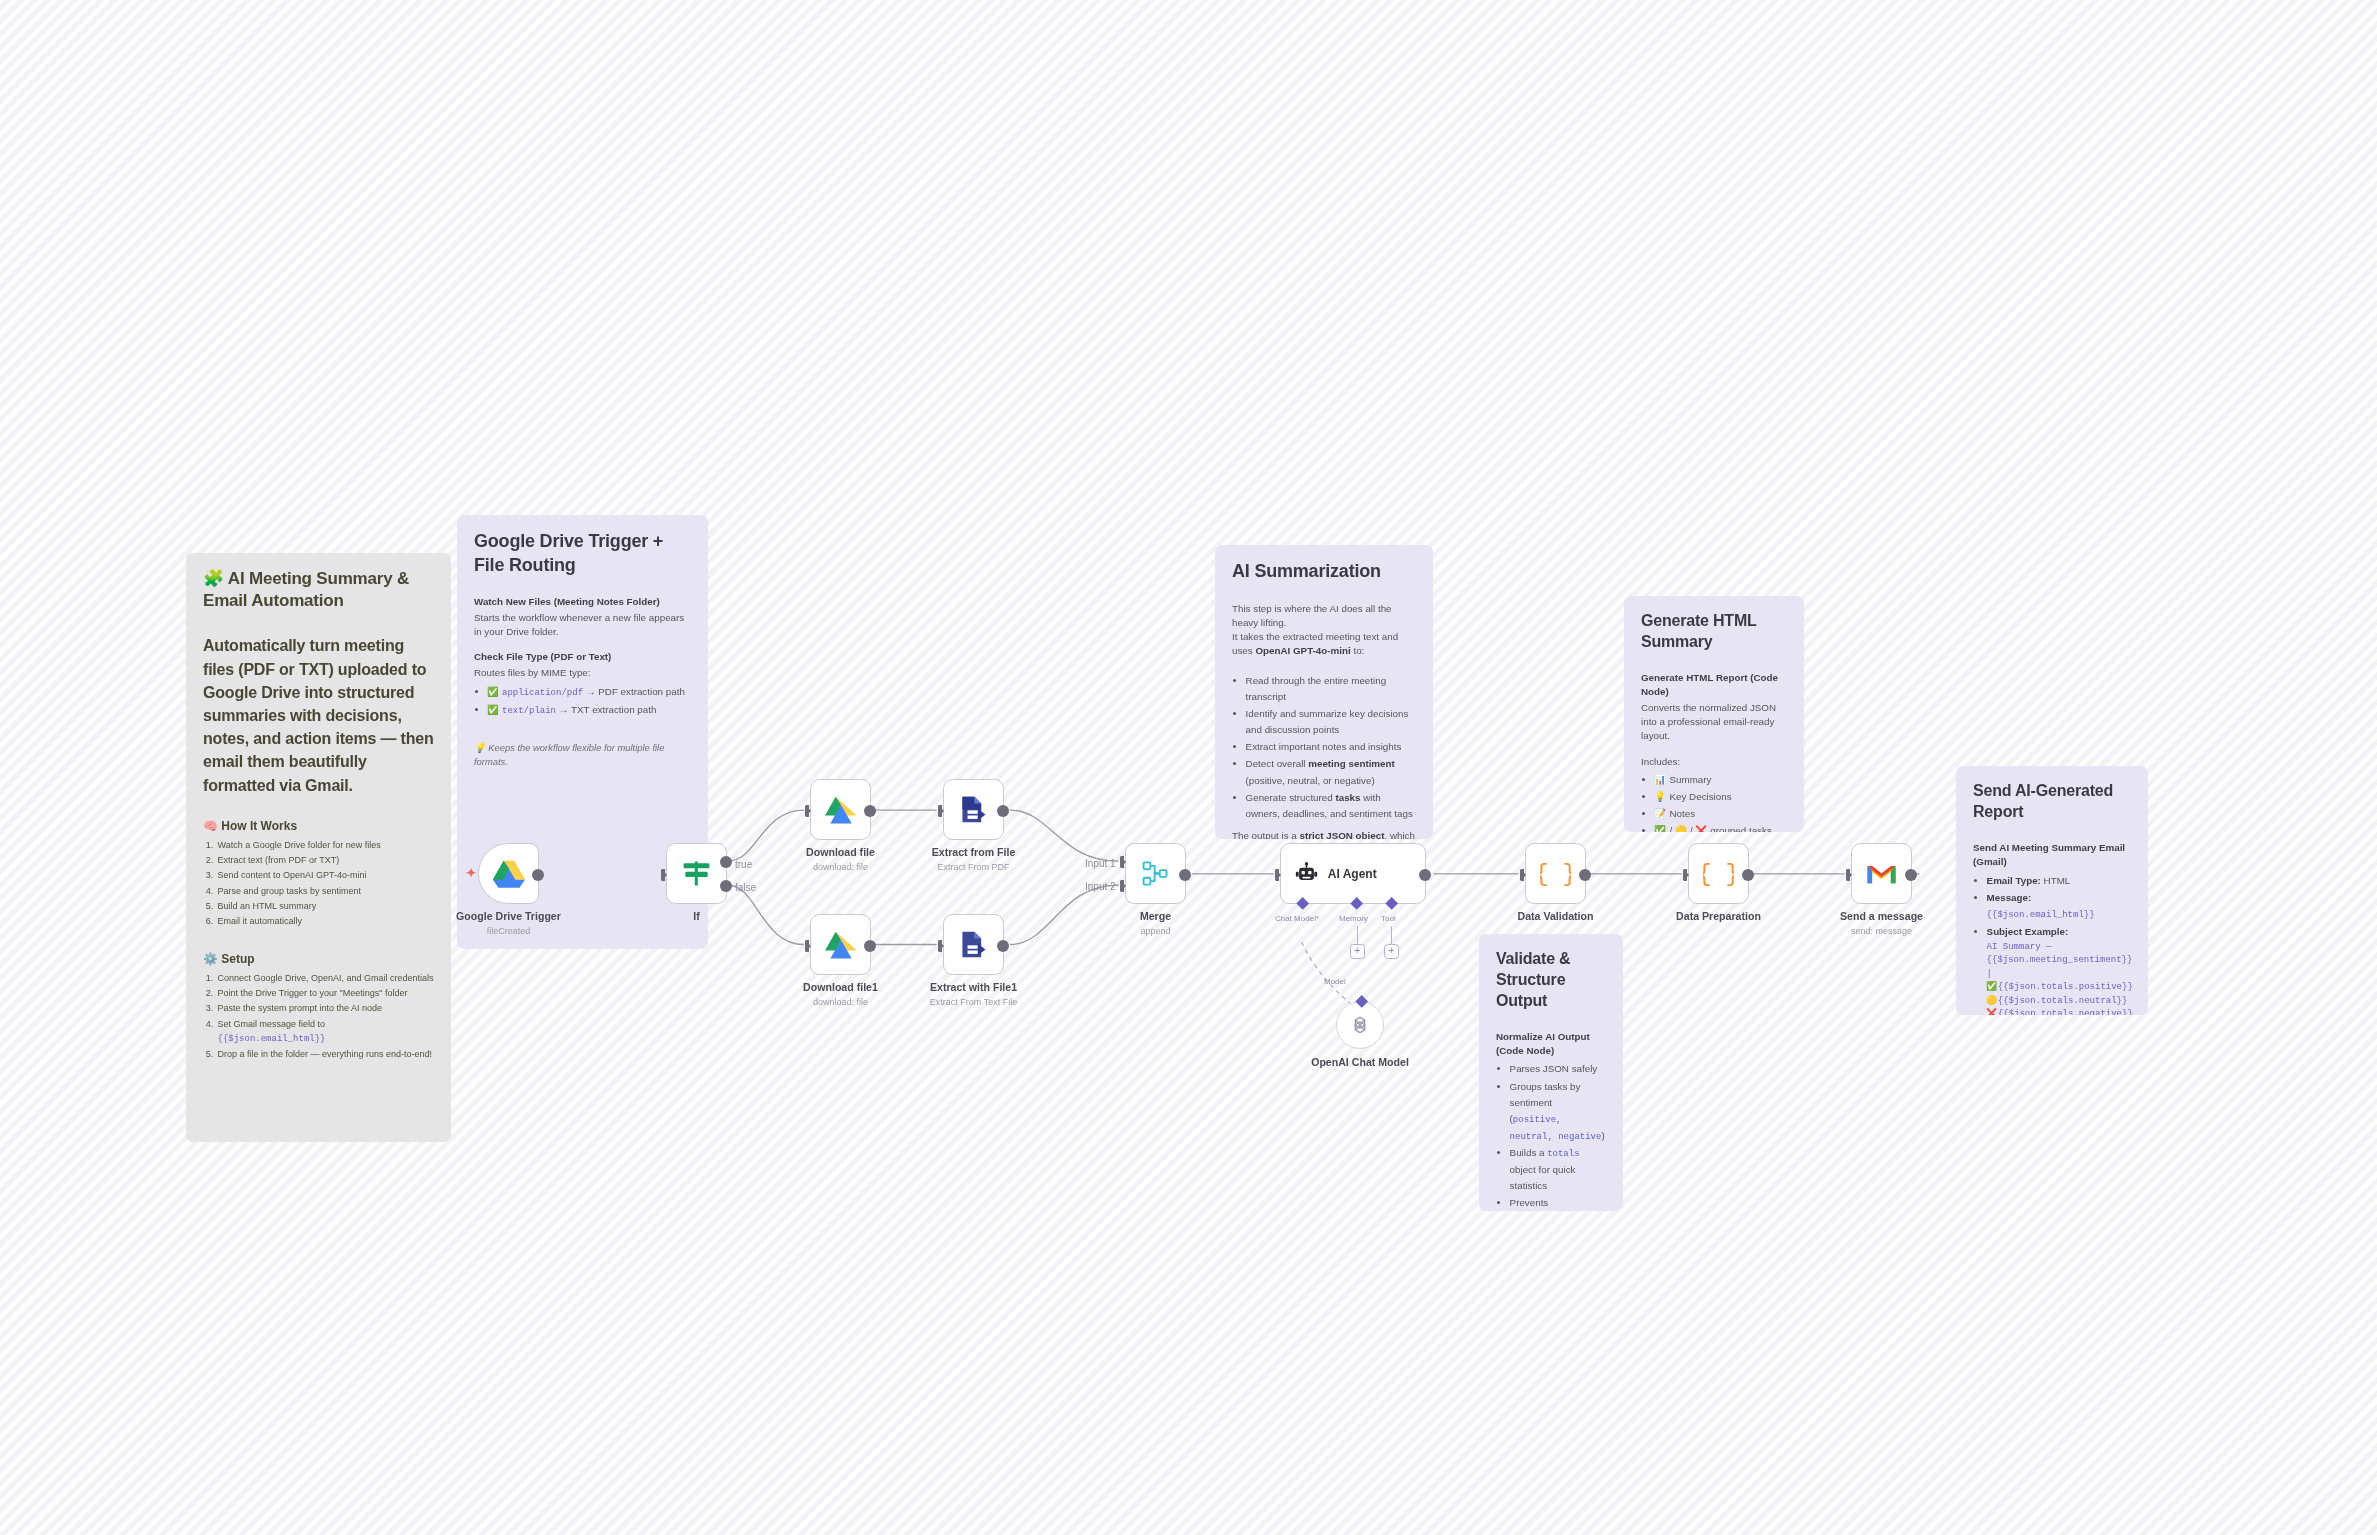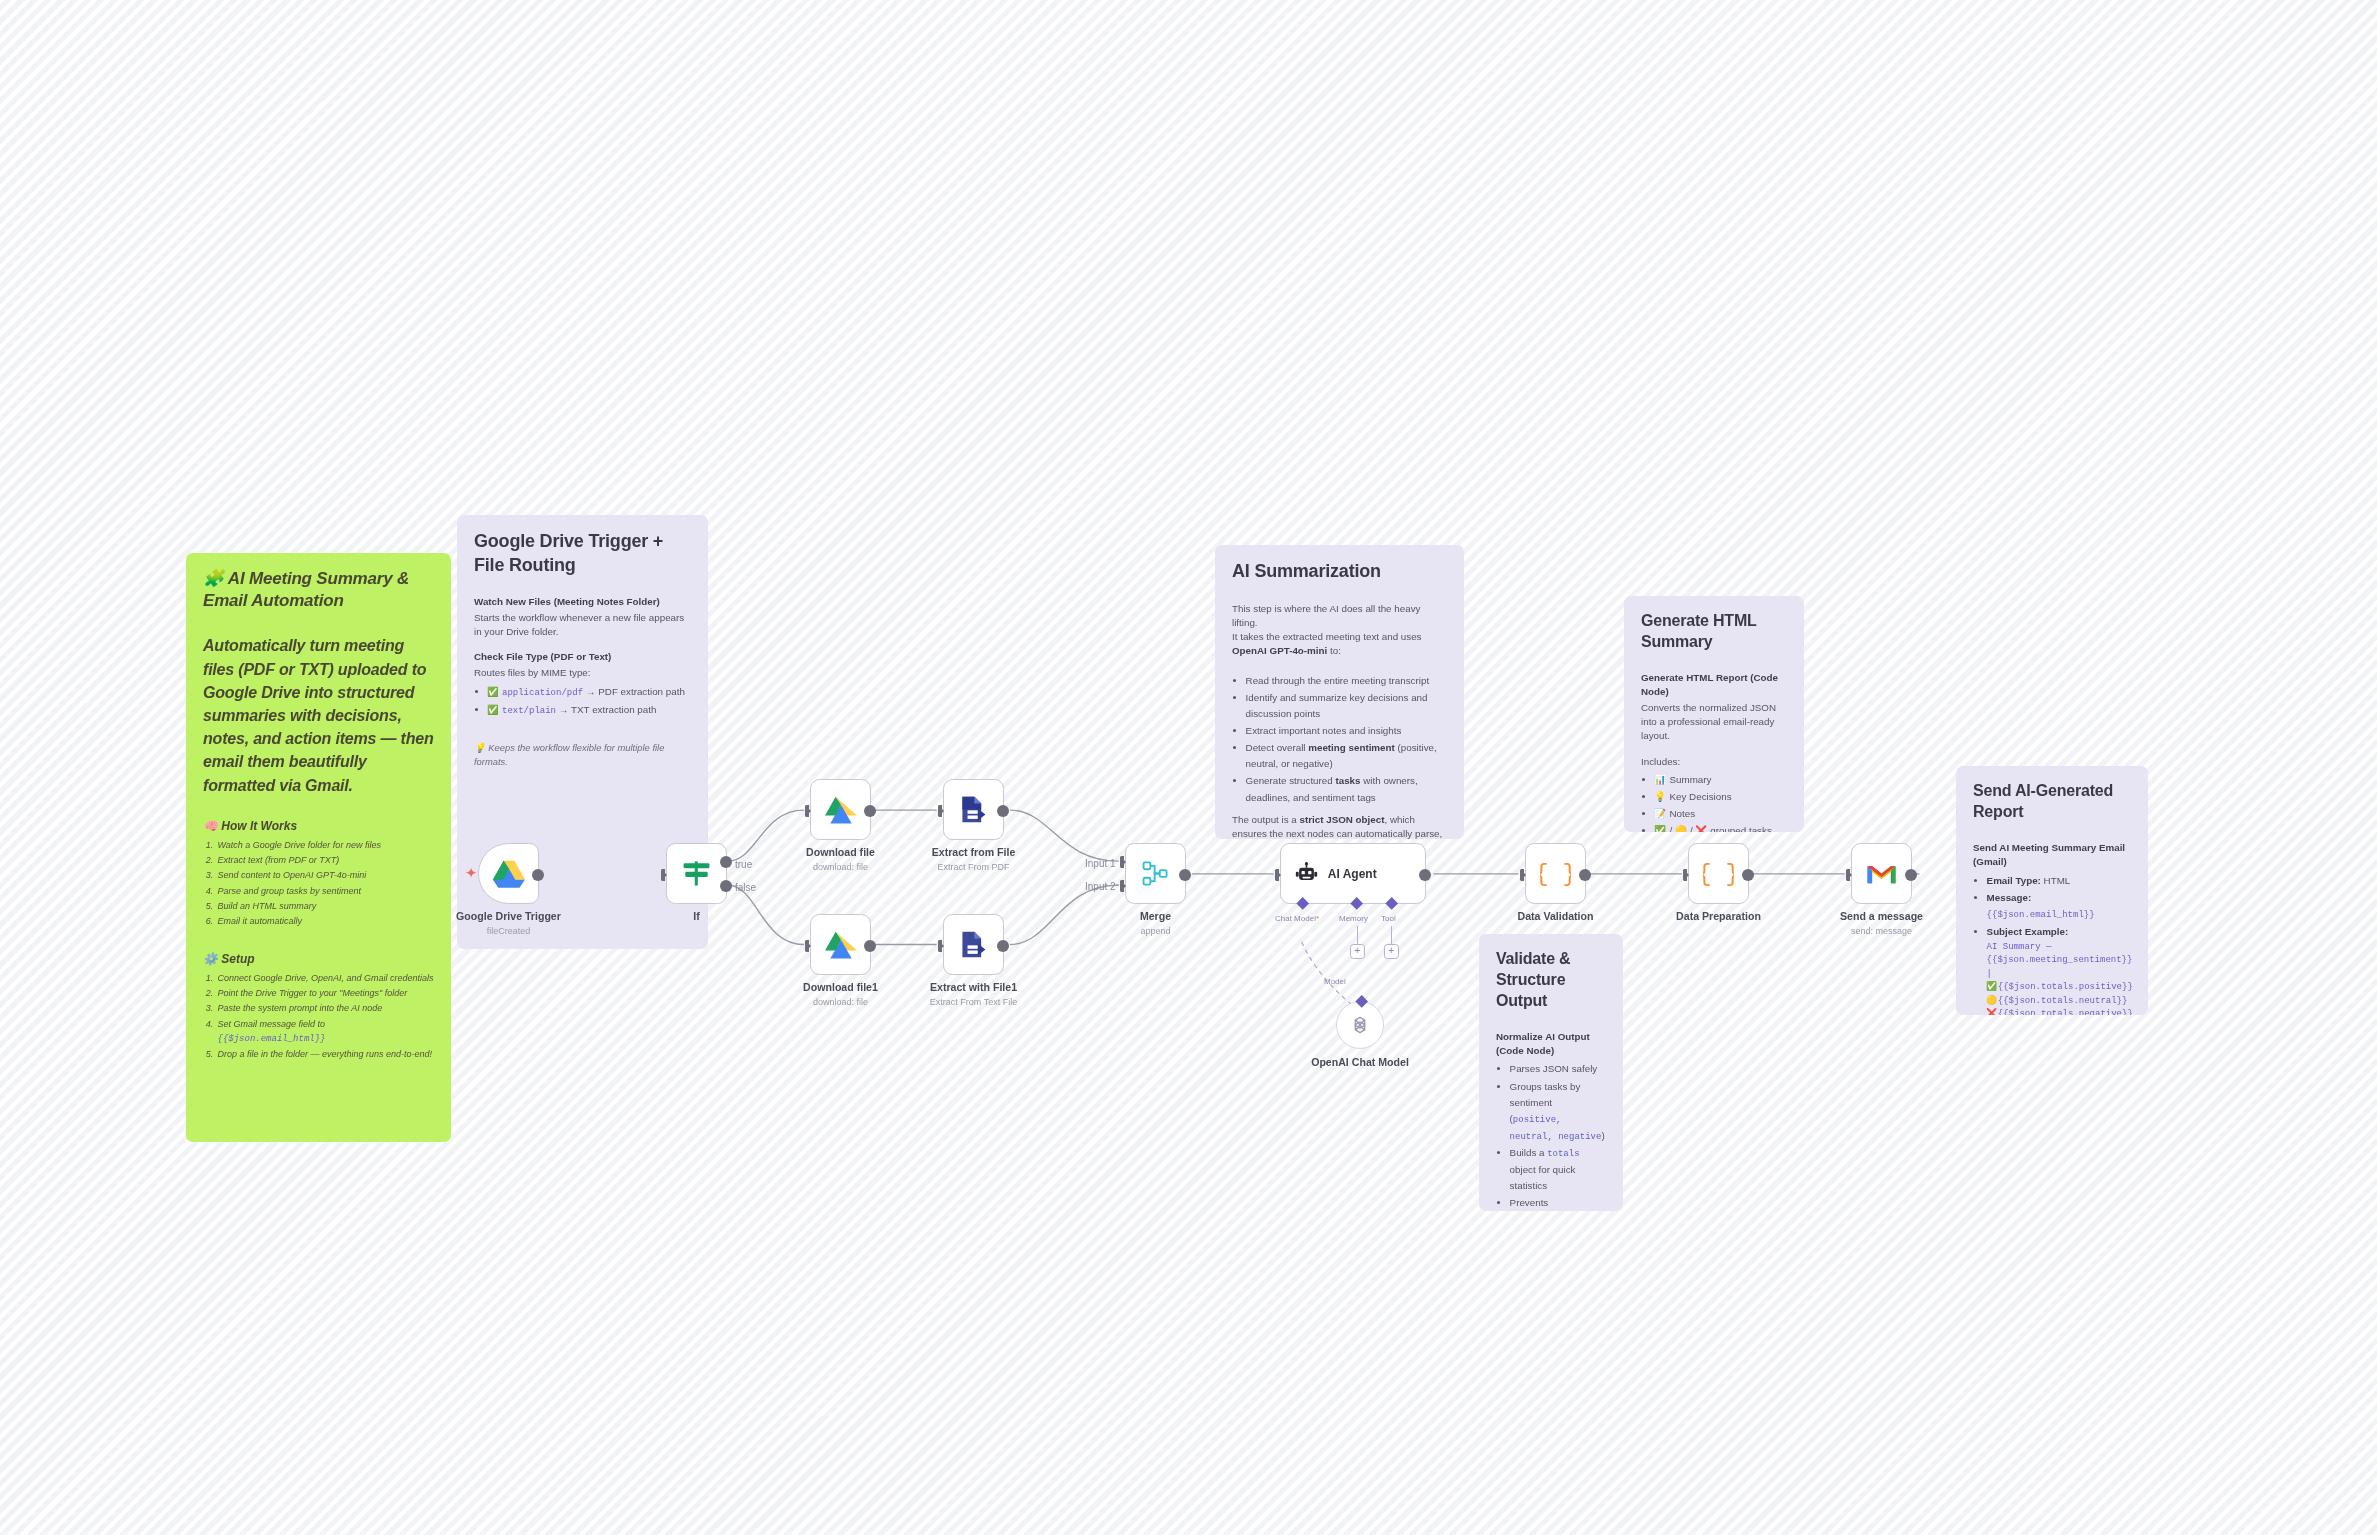--- a/index.html
+++ b/index.html
@@ -25,21 +25,21 @@
 
   
   .sticky {
     position: absolute;
     border-radius: 6.8px;
     overflow: hidden;
     padding: 15.3px 17px 13.6px 17px;
     color: #4b4b57;
   }
   .sticky.purple { background: #e7e5f4; }
-  .sticky.yellow { background: #bef264; font-style: italic; }
+  .sticky.yellow { background: #e5e5e5; }
 
   .sticky h2 {
     font-size: 18px;
     line-height: 1.3;
     font-weight: 700;
     color: #3a3a46;
     letter-spacing: -0.2px;
     margin-bottom: 12px;
   }
   .sticky h2.small { font-size: 16px; }
@@ -318,21 +318,21 @@
       </li>
       <li>
         <span class="emoji">✅</span>
         <span class="code">text/plain</span><span> → TXT extraction path</span>
       </li>
     </ul>
     <div class="gap-lg"></div>
     <div class="footnote">💡 Keeps the workflow flexible for multiple file formats.</div>
   </div>
 
-  <div class="sticky purple" style="left:1215px; top:545px; width:249px; height:294px;">
+  <div class="sticky purple" style="left:1215px; top:545px; width:218px; height:294px;">
     <h2>AI Summarization</h2>
     <div class="gap-sm"></div>
     <p>This step is where the AI does all the heavy lifting.</p>
     <p><span>It takes the extracted meeting text and uses </span><b>OpenAI GPT-4o-mini</b><span> to:</span></p>
     <div class="gap"></div>
     <ul>
       <li>Read through the entire meeting transcript</li>
       <li>Identify and summarize key decisions and discussion points</li>
       <li>Extract important notes and insights</li>
       <li>Detect overall <b>meeting sentiment</b> (positive, neutral, or negative)</li>

